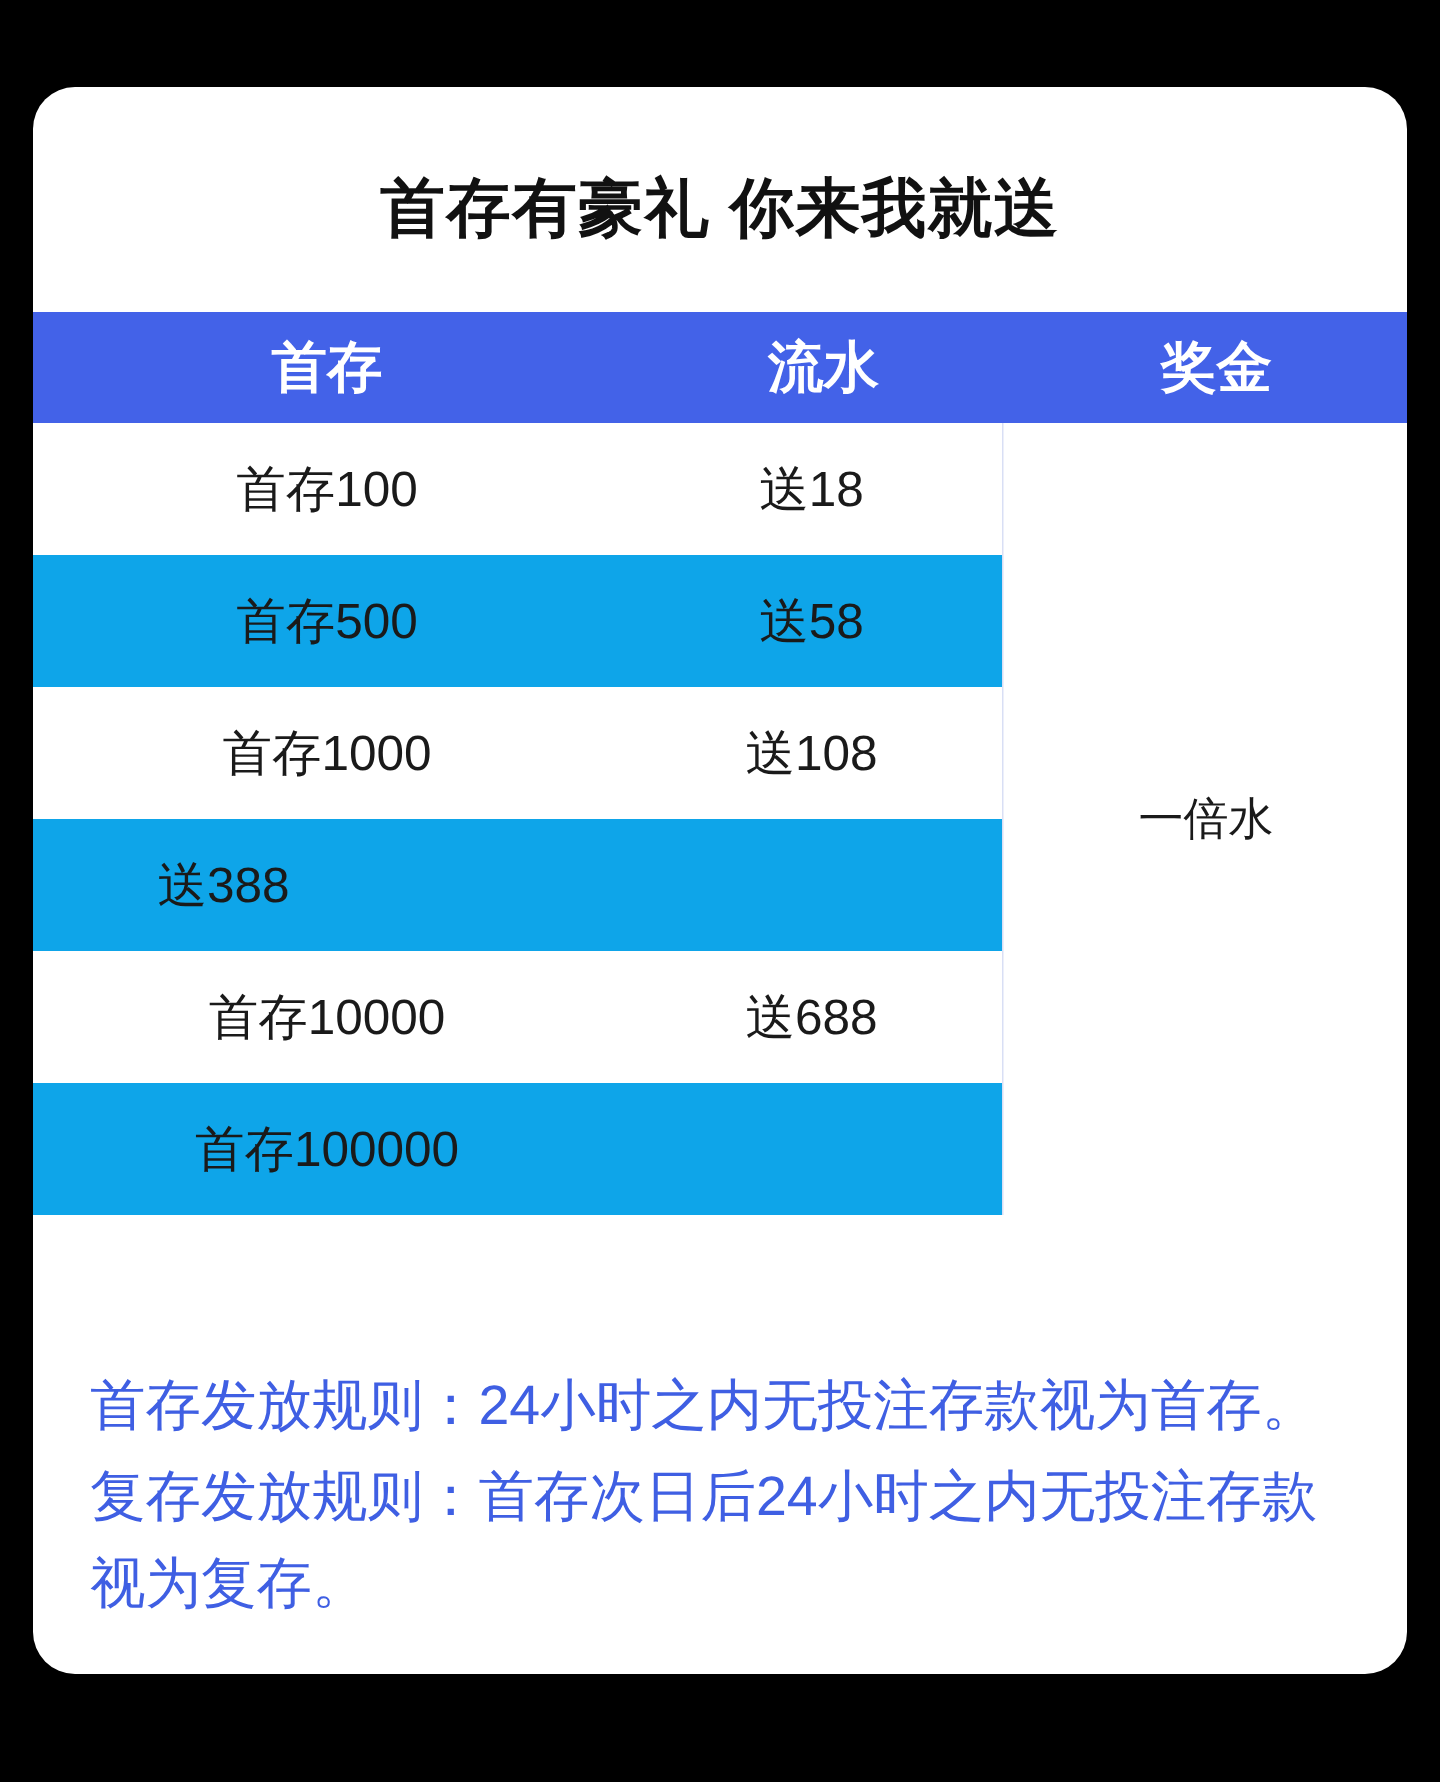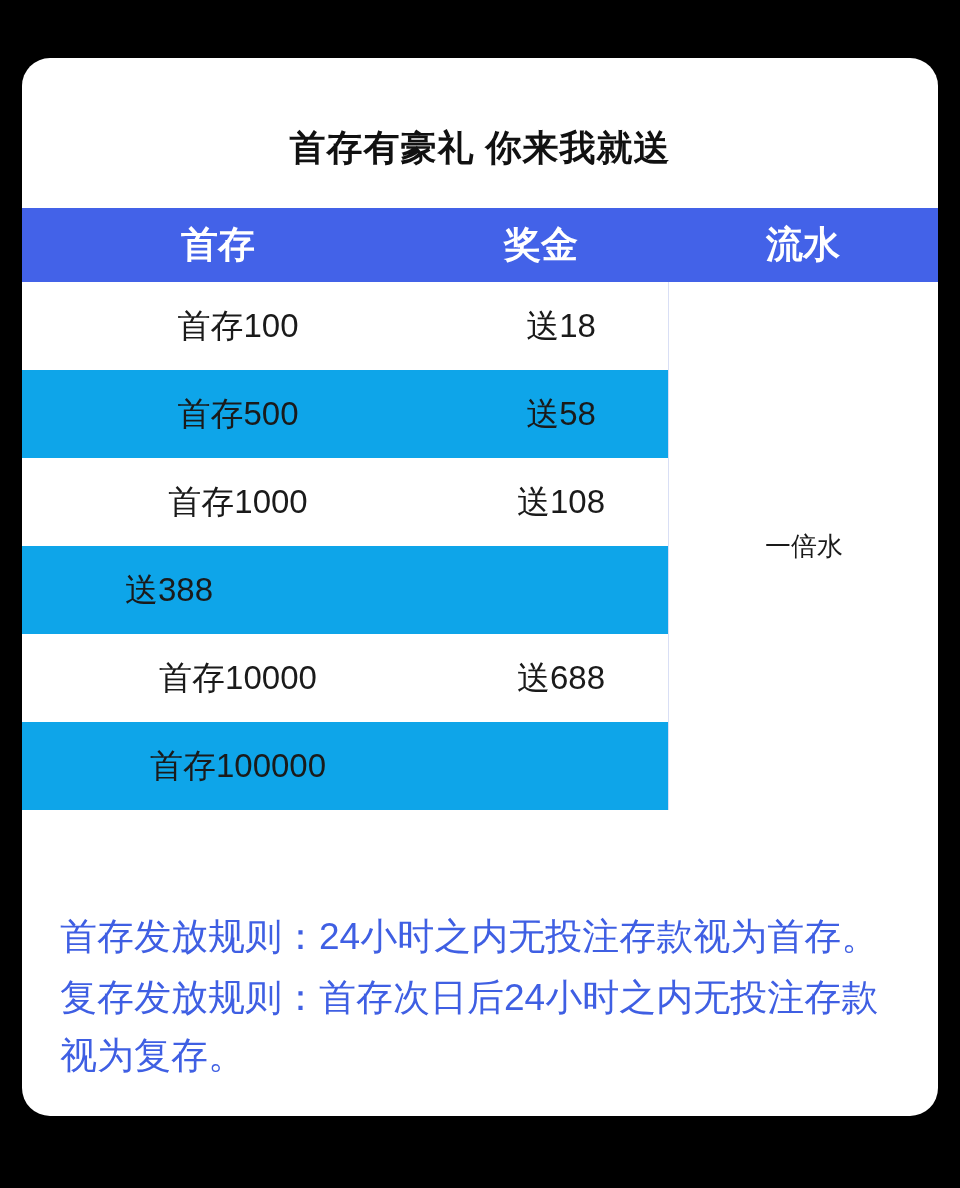--- a/index.html
+++ b/index.html
@@ -19,25 +19,25 @@
     top: 58px;
     width: 916px;
     height: 1058px;
     background: #ffffff;
     border-radius: 28px;
     overflow: hidden;
     box-sizing: border-box;
   }
   .title {
     text-align: center;
-    font-size: 36px;
+    font-size: 43px;
     font-weight: bold;
     color: #111111;
     letter-spacing: 1px;
-    margin: 12px;
+    margin: 0;
     padding: 58px 0 0 0;
     line-height: 1.1;
     white-space: pre;
   }
   .table {
     position: absolute;
     left: 0;
     top: 150px;
     width: 916px;
   }
@@ -63,41 +63,40 @@
     display: flex;
   }
   .left-cols {
     width: 646px;
     flex: 0 0 646px;
   }
   .row {
     display: flex;
     height: 88px;
     align-items: center;
-    padding-left: 20px;
   }
   .row.odd { background: #ffffff; }
   .row.even { background: #0ea5e9; }
   .row .td {
     font-size: 33px;
     color: #1a1a1a;
     text-align: center;
     line-height: 88px;
   }
   .right-col {
     width: 270px;
     flex: 0 0 270px;
     border-left: 1px solid #d9dff5;
     display: flex;
     align-items: center;
     justify-content: center;
     background: #ffffff;
   }
   .right-col .td {
-    font-size: 26px;
+    font-size: 30px;
     color: #1a1a1a;
     text-align: center;
   }
   .notes-wrap {
     position: absolute;
     left: 38px;
     top: 850px;
     width: 846px;
   }
   .note {
@@ -112,22 +111,22 @@
 <body>
 
 <div class="card">
 
   <h1 class="title">首存有豪礼 你来我就送</h1>
 
   <div class="table">
 
     <div class="thead">
       <div class="th col1">首存</div>
+      <div class="th col3">流水</div>
       <div class="th col2">奖金</div>
-      <div class="th col3">流水</div>
     </div>
 
     <div class="tbody">
       <div class="left-cols">
 
         <div class="row odd">
           <div class="td col1">首存100</div>
           <div class="td col2">送18</div>
         </div>
 

